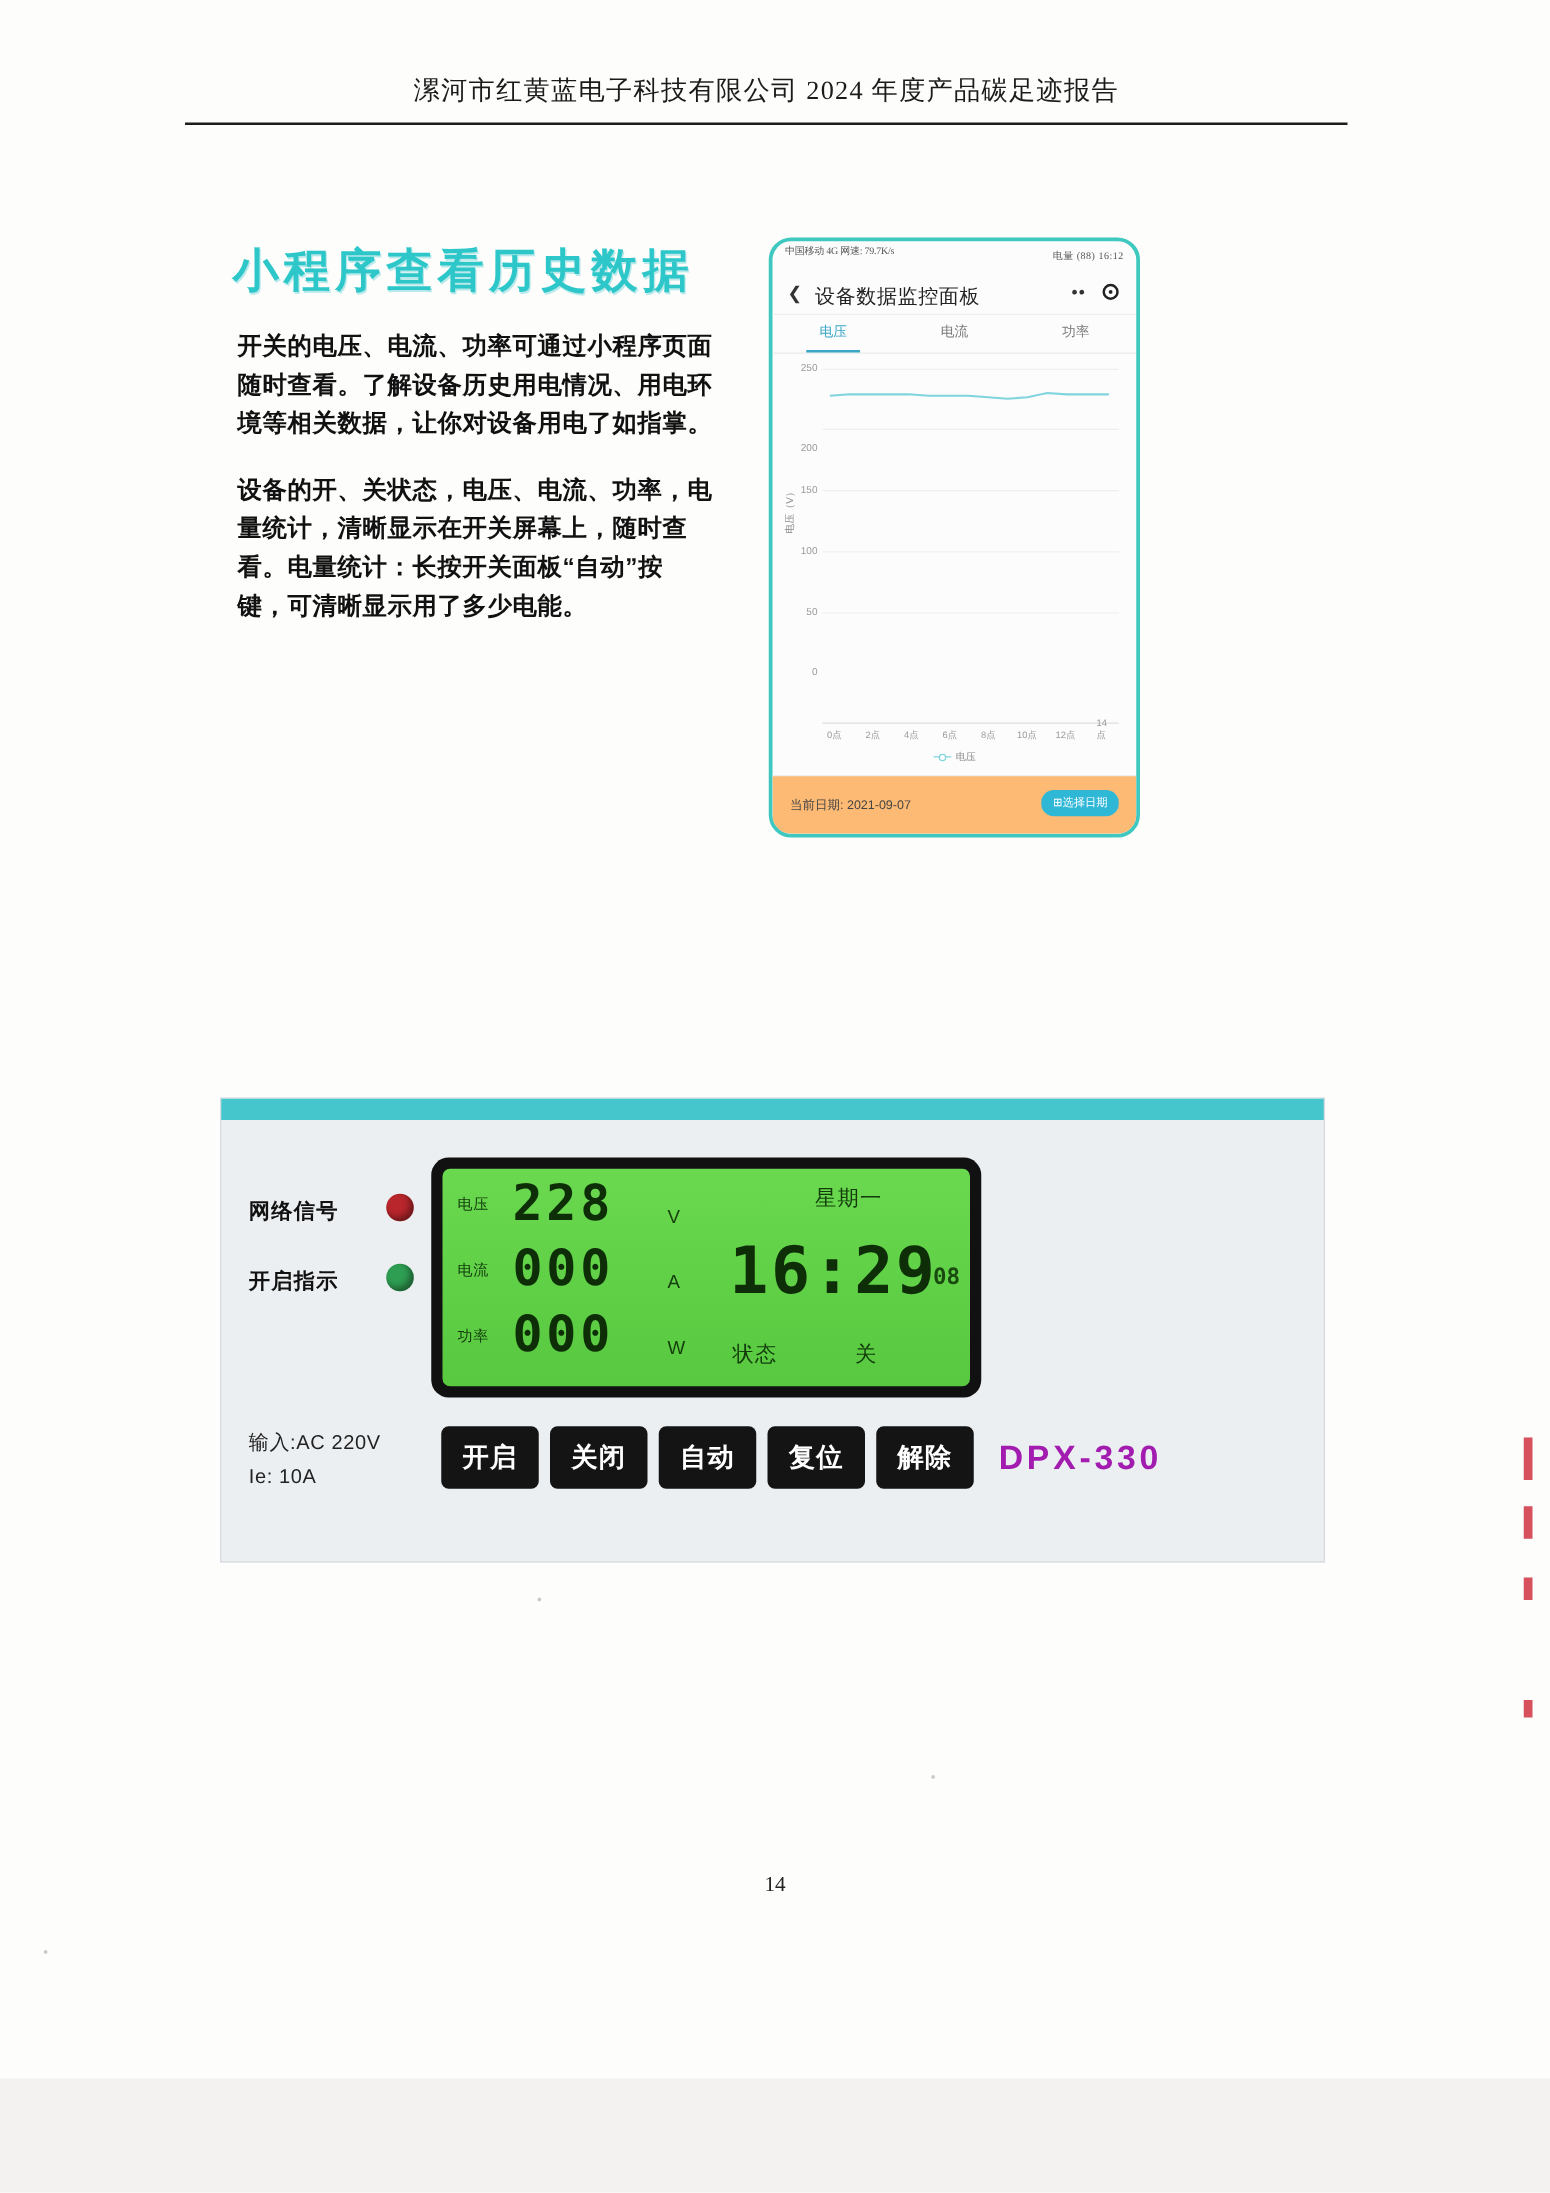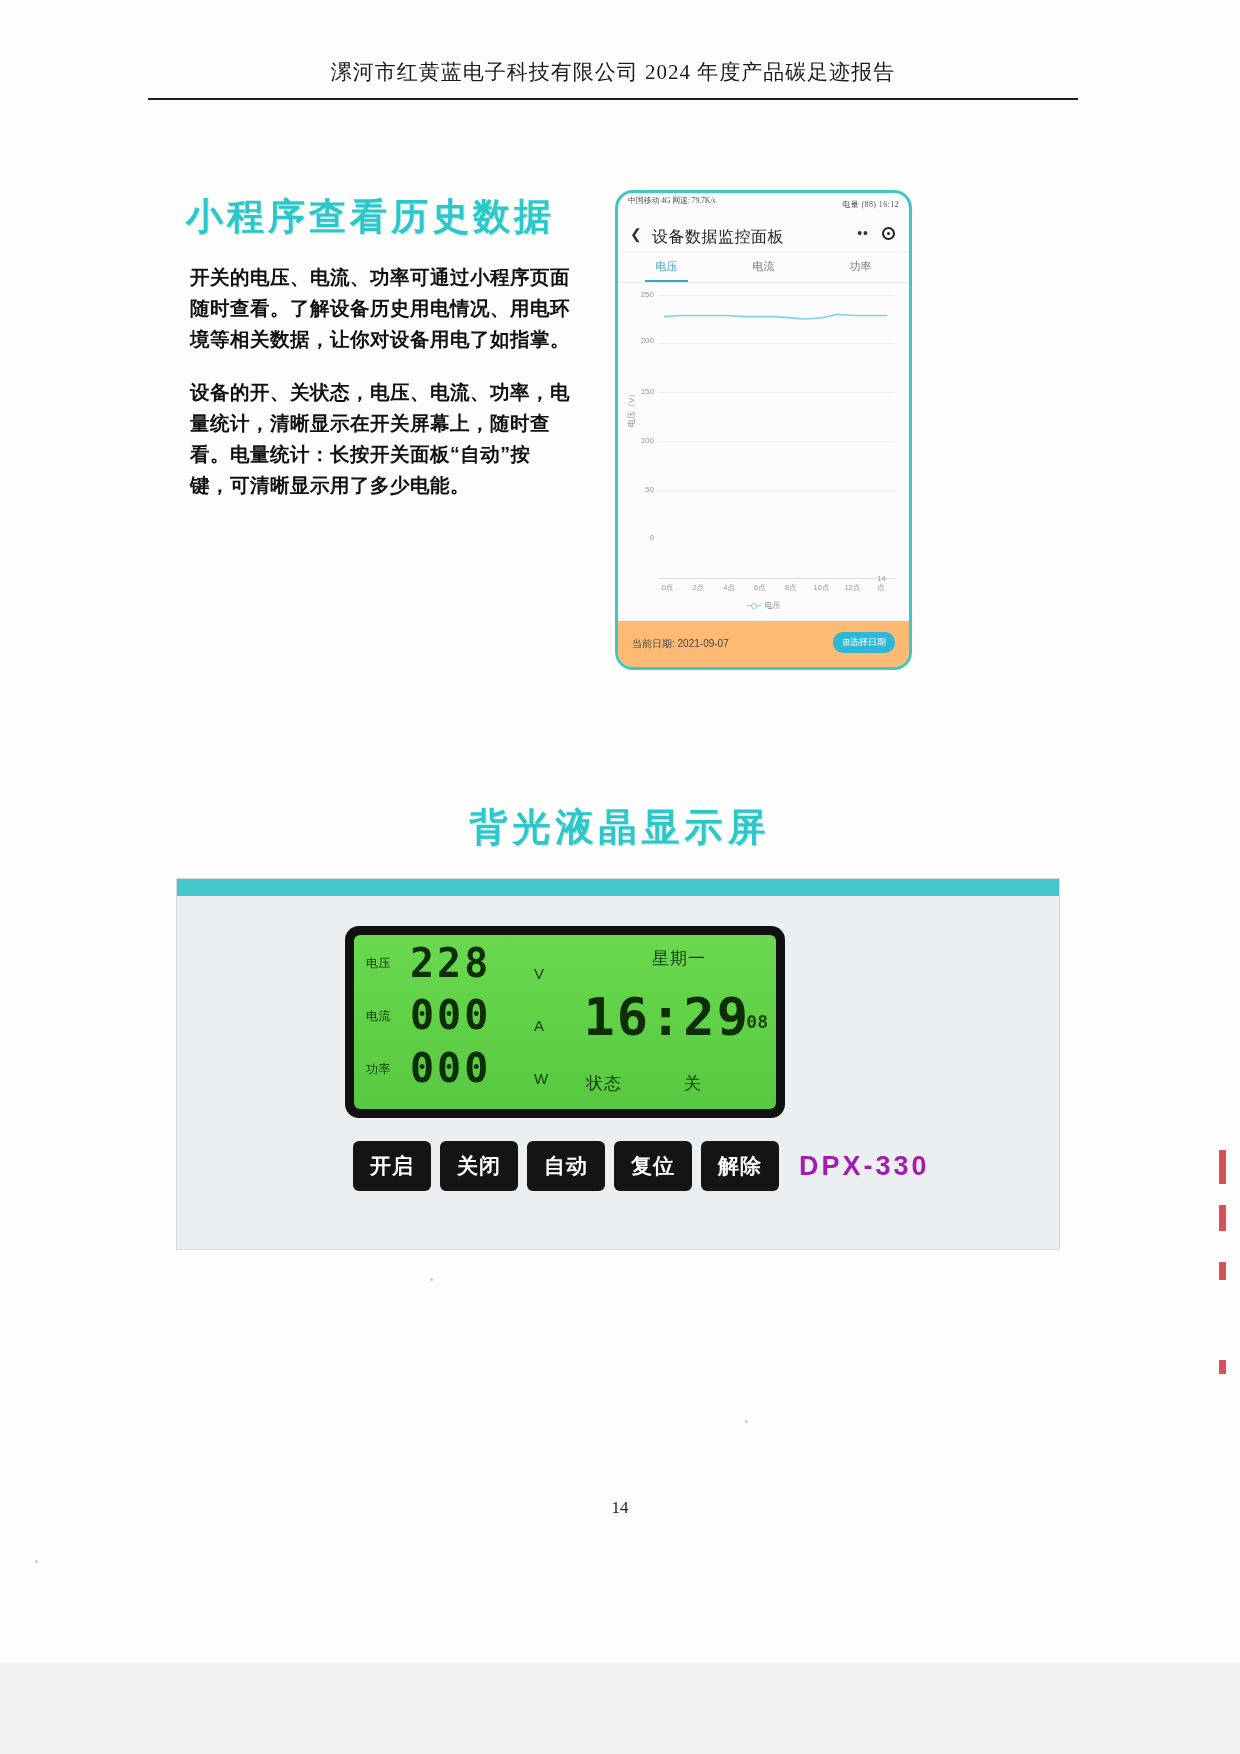--- a/index.html
+++ b/index.html
@@ -522,21 +522,21 @@
       <div class="tab">功率</div>
     </div>
 
     <div class="chart-area">
       <div class="chart-ylabel">电压（V）</div>
       <div class="chart-plot">
 
         <div class="gridline" style="top:0;"></div>
         <div class="ytick" style="top:-5px;">250</div>
         <div class="gridline" style="top:48px;"></div>
-        <div class="ytick" style="top:41px;">200</div>
+        <div class="ytick" style="top:59px;">200</div>
         <div class="gridline" style="top:97px;"></div>
         <div class="ytick" style="top:92px;">150</div>
         <div class="gridline" style="top:146px;"></div>
         <div class="ytick" style="top:141px;">100</div>
         <div class="gridline" style="top:195px;"></div>
         <div class="ytick" style="top:190px;">50</div>
         <div class="axis-x"></div>
         <div class="ytick" style="top:238px;">0</div>
 
         <svg width="100%" height="100%" viewBox="0 0 240 244" preserveAspectRatio="none" style="position:absolute;left:0;top:0;">
@@ -556,25 +556,38 @@
         <span class="marker"></span><span>电压</span>
       </div>
     </div>
 
     <div class="phone-footer">
       <span class="date-text">当前日期: 2021-09-07</span>
       <span class="date-btn">⊞选择日期</span>
     </div>
   </div>
 
-  <div class="sec2-heading">背光液晶显示屏</div>
 
   <div class="device">
     <div class="device-topbar"></div>
 
+    <div class="dev-left">
+      <div class="row">
+        <span class="lbl">网络信号</span>
+        <span class="led red"></span>
+      </div>
+      <div class="row">
+        <span class="lbl">开启指示</span>
+        <span class="led green"></span>
+      </div>
+      <div class="spec">
+        <div>输入:AC 220V</div>
+        <div>Ie: 10A</div>
+      </div>
+    </div>
 
     <div class="lcd-frame">
       <div class="lcd">
         <span class="sm" style="left:12px; top:20px;">电压</span>
         <span class="big" style="left:56px; top:8px;">228</span>
         <span class="unit" style="left:180px; top:30px;">V</span>
         <span class="weekday">星期一</span>
 
         <span class="sm" style="left:12px; top:73px;">电流</span>
         <span class="big" style="left:56px; top:60px;">000</span>

